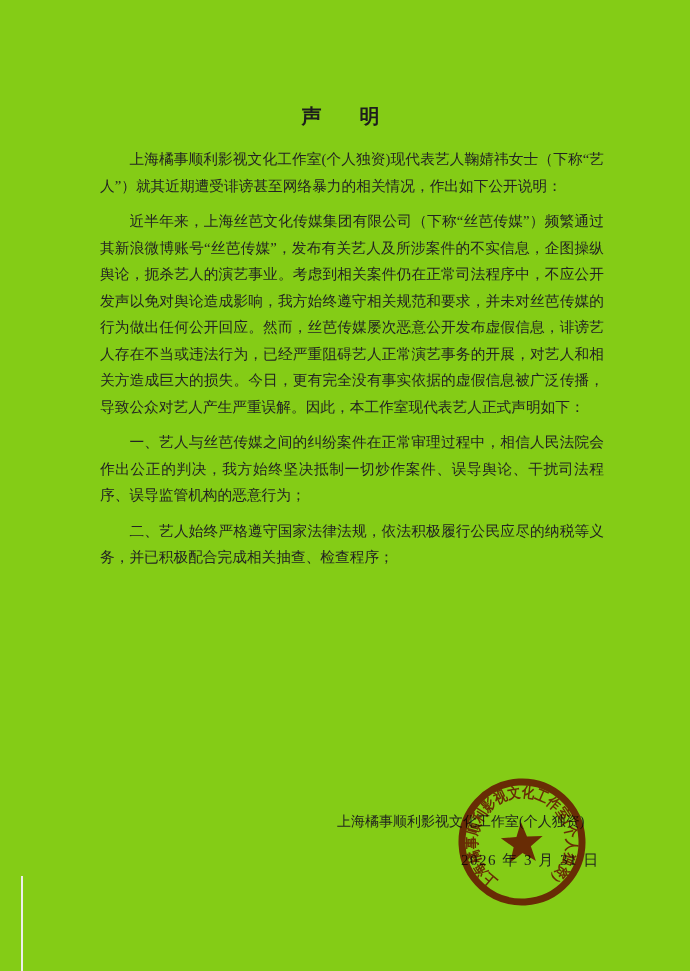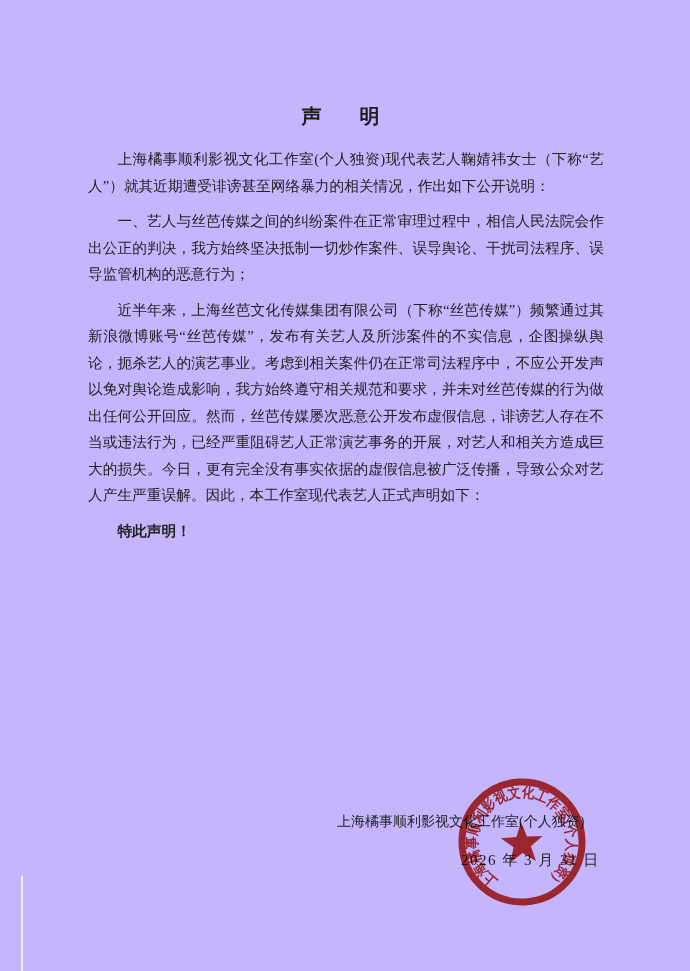--- a/index.html
+++ b/index.html
@@ -1,20 +1,20 @@
 <!DOCTYPE html>
 <html><head>
 <meta charset="utf-8">
 <style>
   html, body { margin: 0; padding: 0; background: #ffffff; }
   .page {
     position: relative;
     width: 690px;
     height: 971px;
-    background: #c4b5fd;
+    background: #84cc16;
     overflow: hidden;
     font-family: "Liberation Serif", "DejaVu Serif", serif;
     color: #232323;
   }
   .doc-title {
     position: absolute;
     top: 103px;
     left: 0;
     width: 690px;
     margin: 0;
@@ -24,21 +24,21 @@
     letter-spacing: 0.45em;
     color: #1d1d1d;
   }
   .doc-body {
     position: absolute;
     top: 146px;
     left: 88px;
     width: 516px;
   }
   .doc-body p {
-    margin: 0 0 9px 0;
+    margin: 0 0 9px 12px;
     font-size: 14.7px;
     line-height: 26.5px;
     text-align: justify;
     text-justify: inter-ideograph;
     text-indent: 2em;
     color: #232323;
   }
   .doc-body p.closing {
     text-align: left;
     font-weight: bold;
@@ -89,23 +89,23 @@
 </style>
 </head>
 <body>
 
 <div class="page">
 
   <h1 class="doc-title">声　明</h1>
 
   <div class="doc-body">
     <p>上海橘事顺利影视文化工作室(个人独资)现代表艺人鞠婧祎女士（下称“艺人”）就其近期遭受诽谤甚至网络暴力的相关情况，作出如下公开说明：</p>
+    <p>近半年来，上海丝芭文化传媒集团有限公司（下称“丝芭传媒”）频繁通过其新浪微博账号“丝芭传媒”，发布有关艺人及所涉案件的不实信息，企图操纵舆论，扼杀艺人的演艺事业。考虑到相关案件仍在正常司法程序中，不应公开发声以免对舆论造成影响，我方始终遵守相关规范和要求，并未对丝芭传媒的行为做出任何公开回应。然而，丝芭传媒屡次恶意公开发布虚假信息，诽谤艺人存在不当或违法行为，已经严重阻碍艺人正常演艺事务的开展，对艺人和相关方造成巨大的损失。今日，更有完全没有事实依据的虚假信息被广泛传播，导致公众对艺人产生严重误解。因此，本工作室现代表艺人正式声明如下：</p>
     <p>一、艺人与丝芭传媒之间的纠纷案件在正常审理过程中，相信人民法院会作出公正的判决，我方始终坚决抵制一切炒作案件、误导舆论、干扰司法程序、误导监管机构的恶意行为；</p>
-    <p>近半年来，上海丝芭文化传媒集团有限公司（下称“丝芭传媒”）频繁通过其新浪微博账号“丝芭传媒”，发布有关艺人及所涉案件的不实信息，企图操纵舆论，扼杀艺人的演艺事业。考虑到相关案件仍在正常司法程序中，不应公开发声以免对舆论造成影响，我方始终遵守相关规范和要求，并未对丝芭传媒的行为做出任何公开回应。然而，丝芭传媒屡次恶意公开发布虚假信息，诽谤艺人存在不当或违法行为，已经严重阻碍艺人正常演艺事务的开展，对艺人和相关方造成巨大的损失。今日，更有完全没有事实依据的虚假信息被广泛传播，导致公众对艺人产生严重误解。因此，本工作室现代表艺人正式声明如下：</p>
-    <p class="closing">特此声明！</p>
+    <p>二、艺人始终严格遵守国家法律法规，依法积极履行公民应尽的纳税等义务，并已积极配合完成相关抽查、检查程序；</p>
   </div>
 
   <p class="signature">上海橘事顺利影视文化工作室(个人独资)</p>
 
   <p class="date">2026 年 3 月 31 日</p>
 
   <svg class="seal" viewBox="-85 -85 170 170" xmlns="http://www.w3.org/2000/svg">
     <defs>
       <path id="sealArc" d="M -25.8 36.9 A 45 45 0 1 1 25.8 36.9" fill="none"></path>
     </defs>

